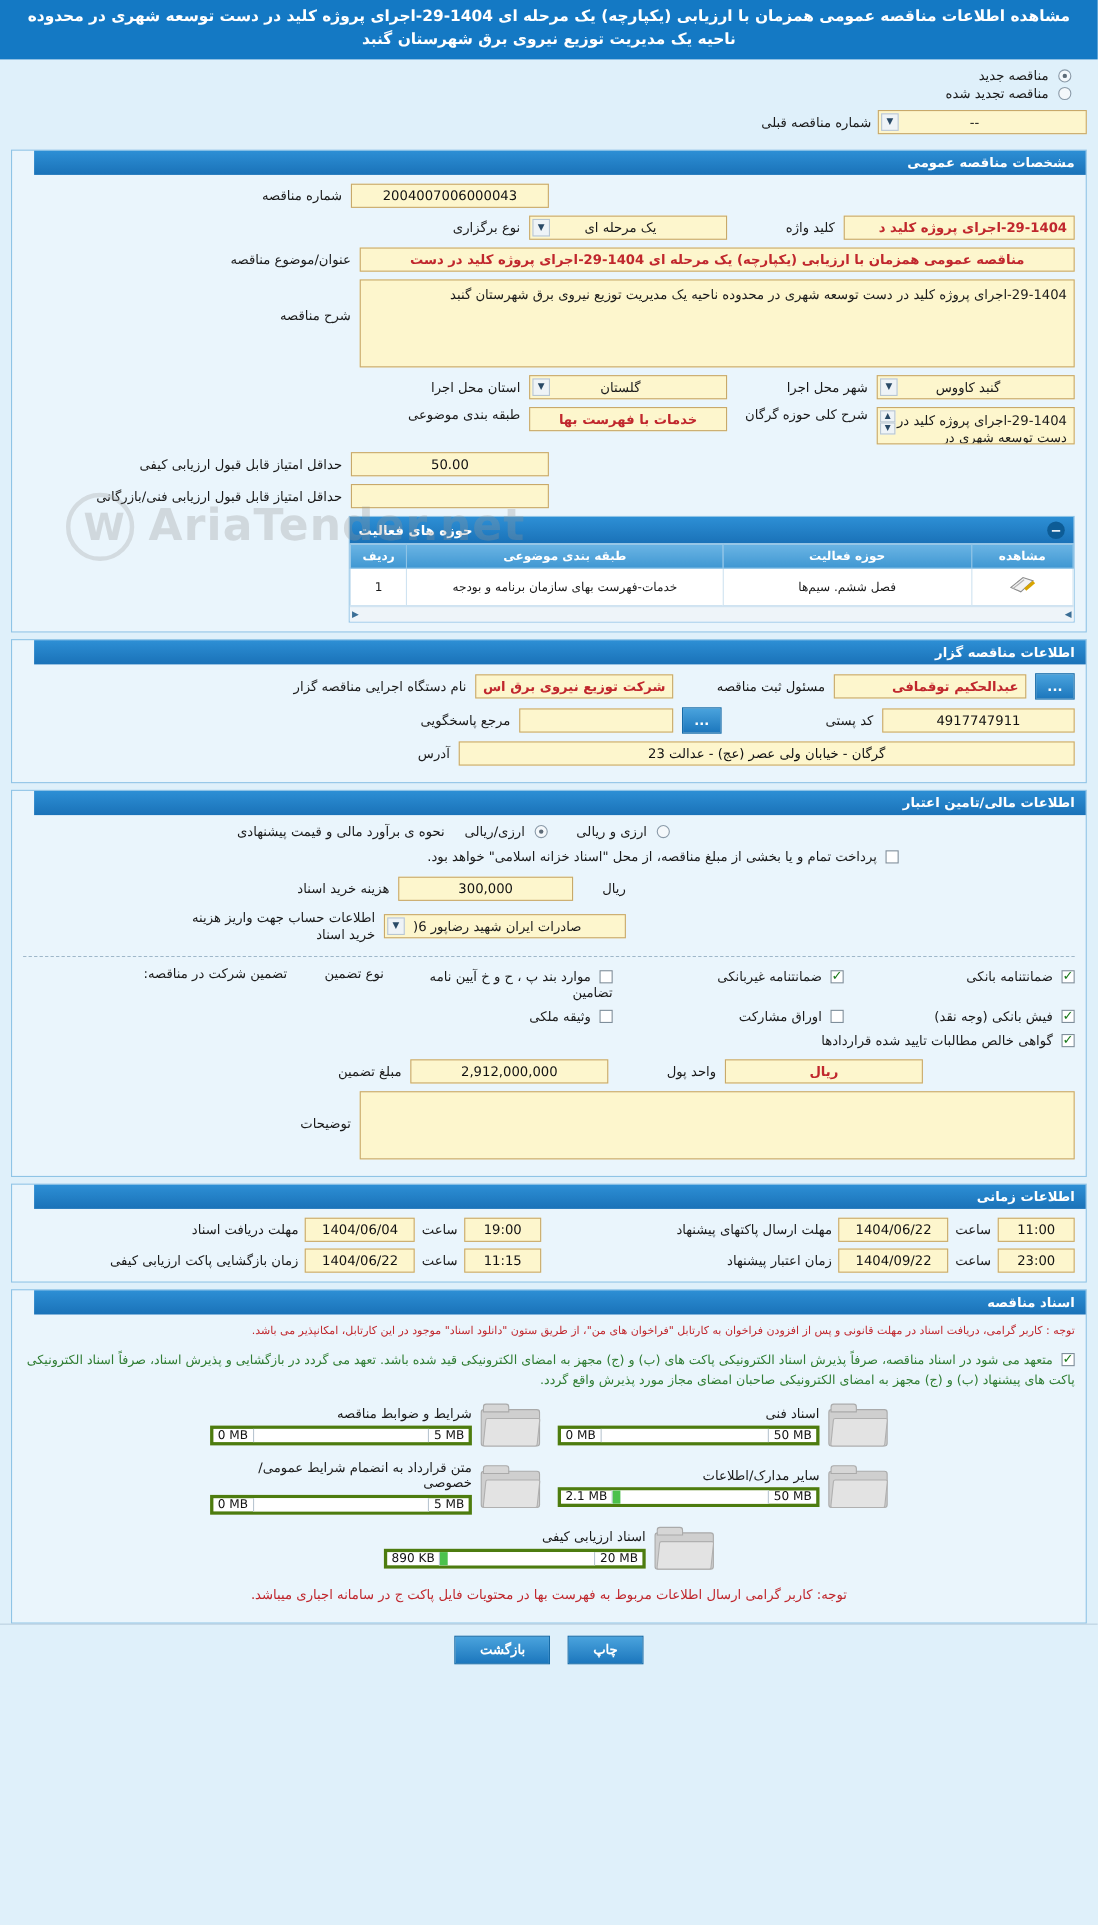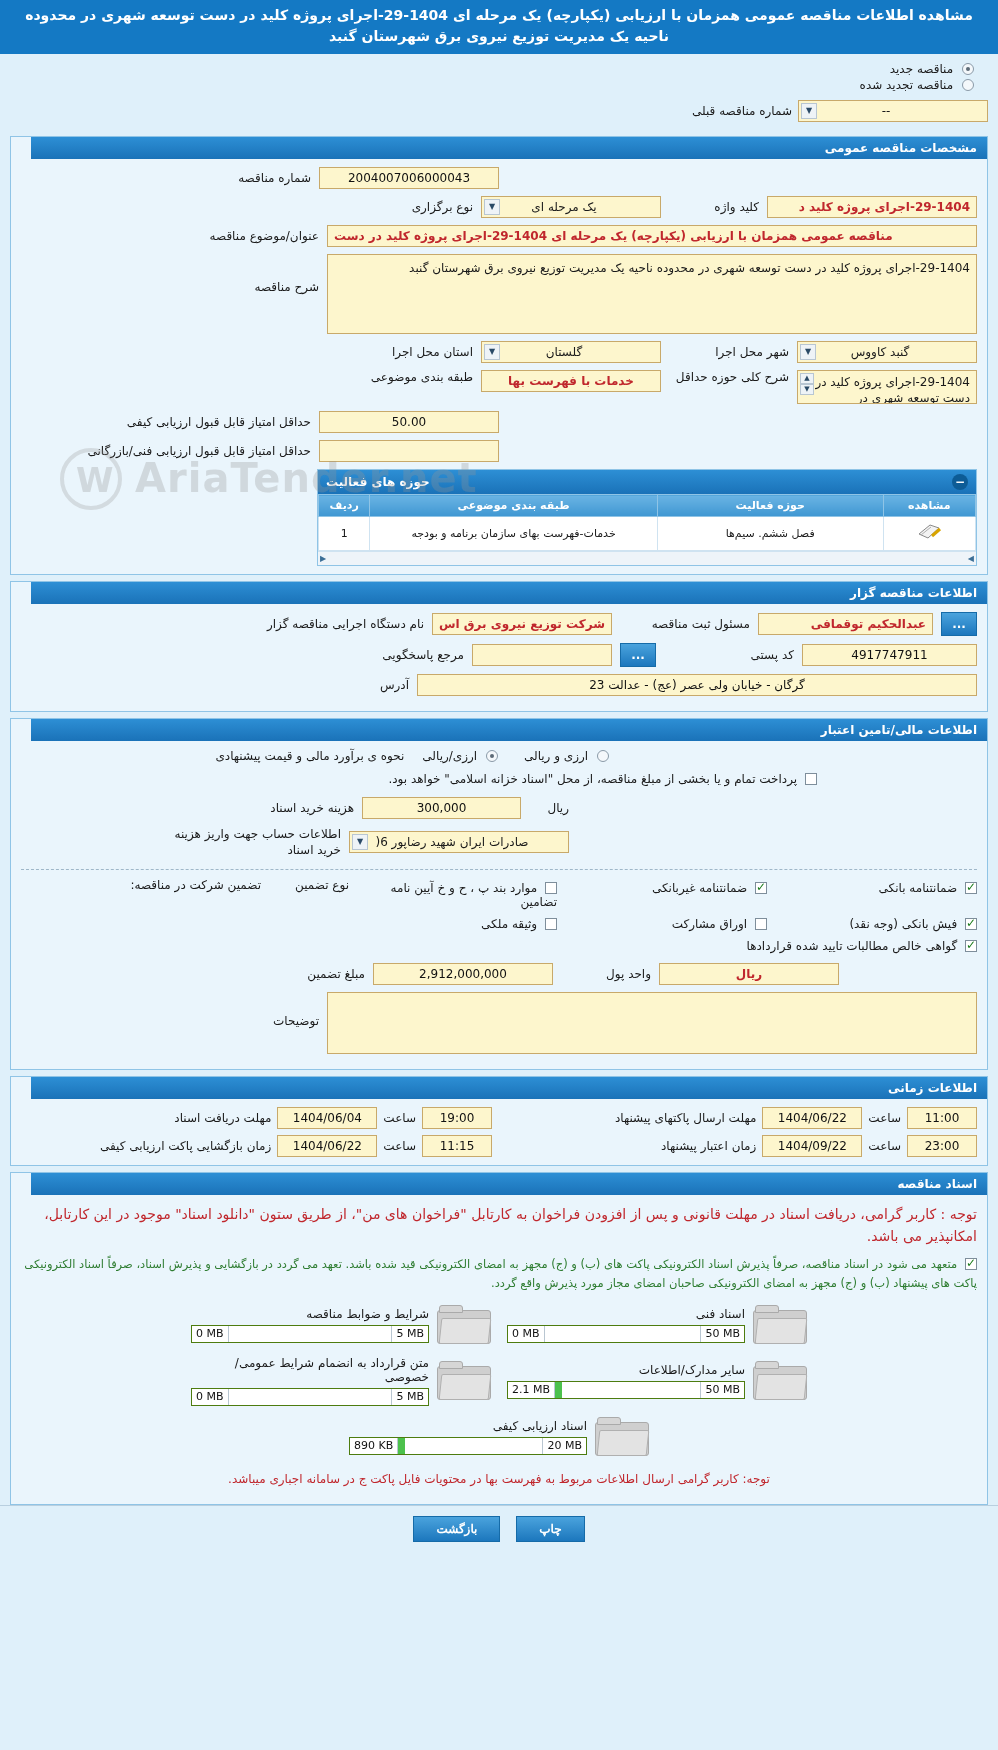--- a/index.html
+++ b/index.html
@@ -263,21 +263,21 @@
     gap: 6px 14px;
   }
   .time-item {
     display: flex;
     align-items: center;
     justify-content: flex-start;
     gap: 6px;
   }
   .time-item .lab { font-size: 12px; text-align: right; }
   
-  .note-red { color: #c0272d; font-size: 14px; line-height: 1.6; text-align: right; }
+  .note-red { color: #c0272d; font-size: 10px; line-height: 1.6; text-align: right; }
   .note-green { color: #2f7d32; font-size: 11.5px; line-height: 1.6; text-align: right; }
   .folders {
     display: flex;
     flex-direction: column;
     align-items: center;
     gap: 10px;
     margin: 12px 0 6px 0;
   }
   .folder-row {
     display: flex;
@@ -316,21 +316,21 @@
     background: #e3e3e3;
     border: 1px solid #b0b0b0;
     border-radius: 2px;
     transform: skewX(-6deg);
   }
   .folder-info { flex: 1; text-align: right; }
   .folder-info .fname { font-size: 12px; margin-bottom: 4px; }
   .meter {
     display: flex;
     align-items: center;
-    border: 1px solid #4d7c0f;
+    border: 3px solid #4d7c0f;
     background: #fff;
     height: 18px;
     font-size: 11px;
     direction: ltr;
     position: relative;
   }
   .meter .used {
     text-align: right;
     padding: 0 4px;
     line-height: 16px;
@@ -441,21 +441,21 @@
         <div class="fld" style="width:210px;text-align:right;color:#c0272d;font-weight:bold;">29-1404-اجرای پروژه کلید د</div>
         <div class="lab" style="width:90px;">کلید واژه</div>
         <div class="sel" style="width:180px;">
           <span class="arrow">▼</span>
           <span>یک مرحله ای</span>
         </div>
         <div class="lab" style="width:190px;">نوع برگزاری</div>
       </div>
 
       <div class="frow">
-        <div class="fld redtxt" style="width:650px;text-align:left;">مناقصه عمومی همزمان با ارزیابی (یکپارچه) یک مرحله ای 1404-29-اجرای پروژه کلید در دست</div>
+        <div class="fld redtxt" style="width:650px;text-align:center;">مناقصه عمومی همزمان با ارزیابی (یکپارچه) یک مرحله ای 1404-29-اجرای پروژه کلید در دست</div>
         <div class="lab" style="width:190px;">عنوان/موضوع مناقصه</div>
       </div>
 
       <div class="frow" style="align-items:flex-start;">
         <div class="ta" style="width:650px;height:80px;">29-1404-اجرای پروژه کلید در دست توسعه شهری در محدوده ناحیه یک مدیریت توزیع نیروی برق شهرستان گنبد</div>
         <div class="lab" style="width:190px;padding-top:26px;">شرح مناقصه</div>
       </div>
 
       <div class="frow">
         <div class="sel" style="width:180px;">
@@ -471,21 +471,21 @@
       </div>
 
       <div class="frow" style="align-items:flex-start;">
         <div class="ta spinner" style="width:180px;height:34px;line-height:1.3;">
           <div class="spin-btns">
             <div>▲</div>
             <div>▼</div>
           </div>
           <span>29-1404-اجرای پروژه کلید در دست توسعه شهری در</span>
         </div>
-        <div class="lab" style="width:120px;">شرح کلی حوزه حداقل</div>
+        <div class="lab" style="width:120px;">شرح کلی حوزه گرگان</div>
         <div class="fld redtxt" style="width:180px;">خدمات با فهرست بها</div>
         <div class="lab" style="width:190px;">طبقه بندی موضوعی</div>
       </div>
 
       <div class="frow">
         <div style="width:470px;"></div>
         <div class="fld" style="width:180px;">50.00</div>
         <div class="lab" style="width:190px;">حداقل امتیاز قابل قبول ارزیابی کیفی</div>
       </div>
 

